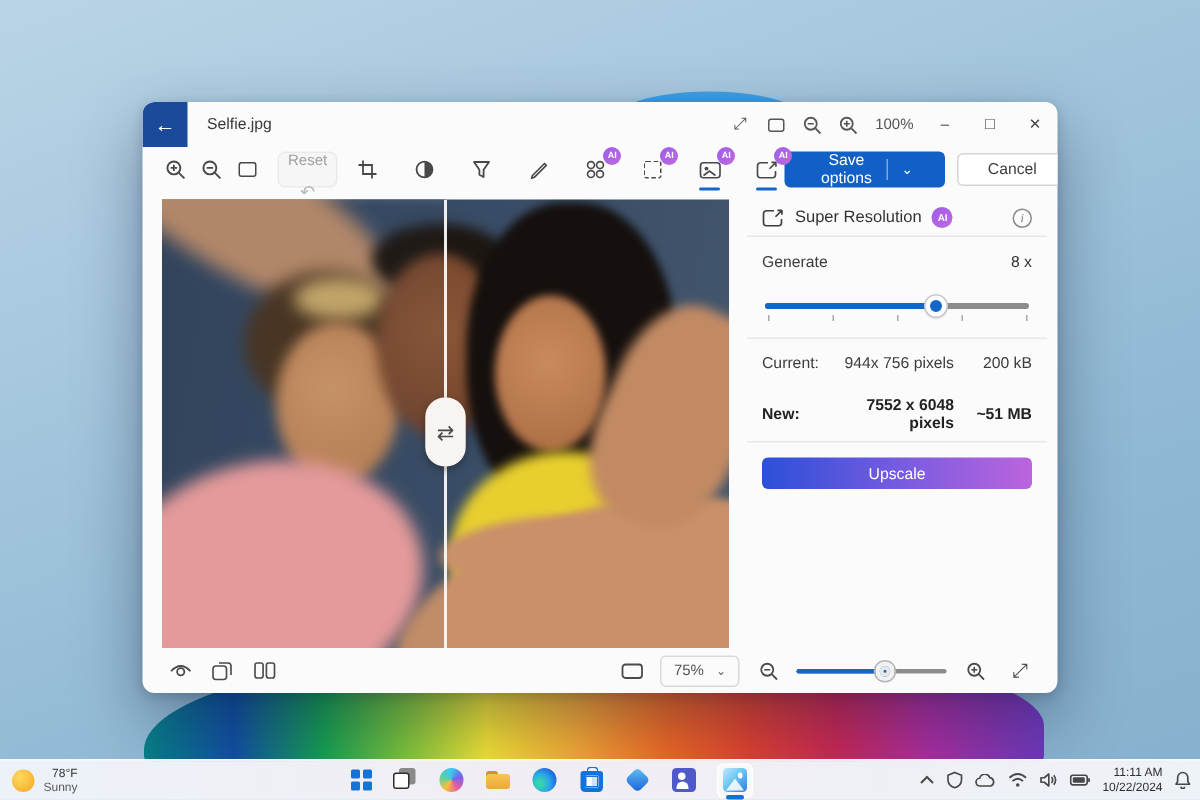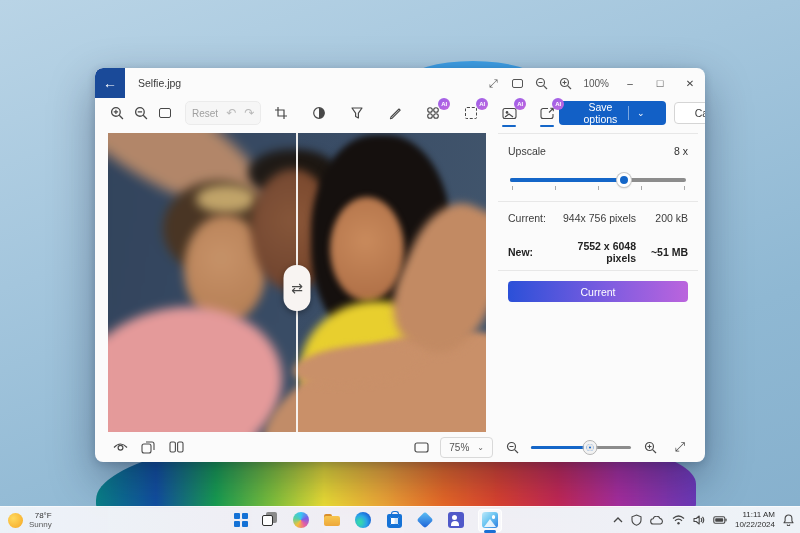--- a/index.html
+++ b/index.html
@@ -29,21 +29,21 @@
   .tb-spacer { flex:1; }
   .tb-ctrl { width:24px; height:100%; display:flex; align-items:center; justify-content:center; color:#555; font-size:11px; }
   .tb-zoomlevel { font-size:10px; color:#555; padding:0 6px; }
   .win-btn { width:30px; height:100%; display:flex; align-items:center; justify-content:center; font-size:10px; color:#444; }
   .win-btn.max { font-size:11px; }
 
   
   .toolbar { position:absolute; left:0; top:30px; width:100%; height:30px; display:flex; align-items:center; padding:0 10px; }
   .ticon { width:24px; height:24px; display:flex; align-items:center; justify-content:center; color:#484848; position:relative; flex:0 0 auto; }
   .history-group { display:flex; align-items:center; background:#f6f6f6; border:1px solid #ebebeb; border-radius:5px;
-    height:24px; padding:0 6px; margin:0 8px; color:#a8a8a8; gap:8px; }
+    height:24px; padding:0 6px; margin:0 8px; color:#a8a8a8; gap:8px;flex-direction:column; }
   .history-group .rst { font-size:10px; color:#a0a0a0; }
   .history-group .harrow { font-size:12px; color:#b8b8b8; }
   .gap14 { width:14px; flex:0 0 auto; }
   .ai-badge { position:absolute; top:-3px; right:-5px; width:12px; height:12px; border-radius:50%;
     background:linear-gradient(135deg,#9b5fe8,#c168de); color:#fff; font-size:6px; font-weight:bold;
     display:flex; align-items:center; justify-content:center; }
   .sel-underline { position:absolute; bottom:-2px; left:50%; transform:translateX(-50%); width:14px; height:2.5px;
     border-radius:2px; background:#1466c8; }
   .toolbar-right { margin-left:auto; display:flex; align-items:center; gap:8px; }
   .save-btn { height:22px; background:#1260c6; color:#fff; border:none; border-radius:4px; display:flex;
@@ -309,24 +309,33 @@
       <div class="b" style="left:185px;top:212px;width:130px;height:40px;background:#c99069;transform:rotate(-6deg);filter:blur(3px);"></div>
 
       <div class="half-blur"></div>
       <div class="split-line"></div>
       <div class="split-handle">
         <span>⇄</span>
       </div>
     </div>
 
     <div class="panel">
+      <div class="panel-header">
+        <svg width="15" height="13" viewBox="0 0 15 13">
+            <path d="M8 1.5 H3 a2 2 0 0 0 -2 2 v6 a2 2 0 0 0 2 2 h8 a2 2 0 0 0 2 -2 V7" fill="none" stroke="#3c3c3c" stroke-width="1.1"></path>
+            <path d="M9 5.5 L13.3 1.2 M13.3 1.2 h-3 M13.3 1.2 v3" fill="none" stroke="#3c3c3c" stroke-width="1.1"></path>
+          </svg>
+        <span class="panel-title">Super Resolution</span>
+        <span class="panel-ai">AI</span>
+        <span class="info-icon">i</span>
+      </div>
       <div class="pdivider"></div>
 
       <div class="upscale-row">
-        <span>Upscale</span>
+        <span>Generate</span>
         <span class="upscale-val">8 x</span>
       </div>
       <div class="slider-wrap">
         <div class="slider-track"></div>
         <div class="slider-fill" style="width: 65%;"></div>
         <div class="slider-ticks">
           <span class="tick" style="left:1%"></span>
             <span class="tick" style="left:25.5%"></span>
             <span class="tick" style="left:50%"></span>
             <span class="tick" style="left:74.5%"></span>
@@ -339,21 +348,21 @@
       <div class="size-grid">
         <span>Current:</span>
         <span class="sg-size">944x 756 pixels</span>
         <span class="sg-file">200 kB</span>
         <span class="sg-bold">New:</span>
         <span class="sg-size sg-bold">7552 x 6048 pixels</span>
         <span class="sg-file sg-bold">~51 MB</span>
       </div>
       <div class="pdivider"></div>
 
-      <button class="generate-btn">Current</button>
+      <button class="generate-btn">Upscale</button>
     </div>
 
     <div class="statusbar">
       <div class="sb-icon">
         <svg width="15" height="11" viewBox="0 0 15 11">
             <path d="M1 5.5 Q7.5 -1.5 14 5.5" fill="none" stroke="#4a4a4a" stroke-width="1.2"></path>
             <circle cx="7.5" cy="5.8" r="2.4" fill="none" stroke="#4a4a4a" stroke-width="1.2"></circle>
           </svg>
       </div>
       <div class="sb-icon">

